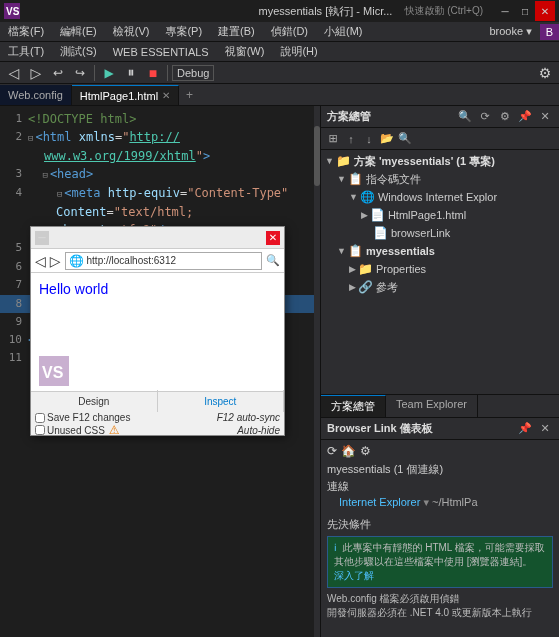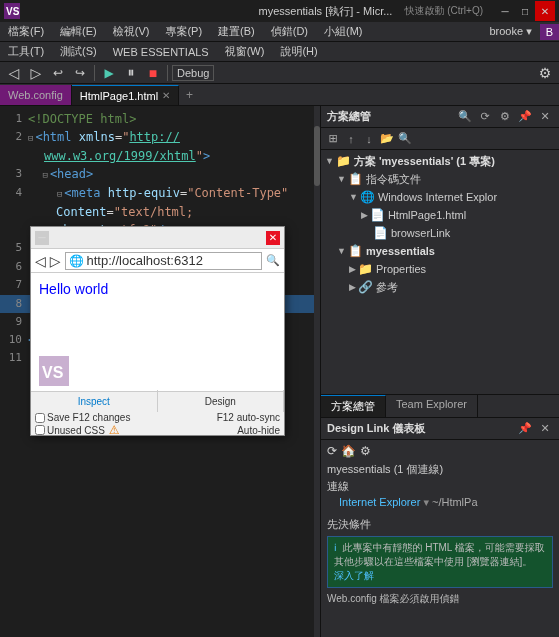--- a/index.html
+++ b/index.html
@@ -63,21 +63,21 @@
       border-bottom: 1px solid #111;
     }
     .tab {
       height: 20px;
       padding: 0 8px;
       display: flex;
       align-items: center;
       gap: 4px;
       font-size: 11px;
       color: #aaa;
-      background: #701a75;
+      background: #0f172a;
       border-right: 1px solid #111;
       cursor: pointer;
     }
     .tab.active {
       background: #1e1e1e;
       color: #fff;
       border-top: 1px solid #007acc;
     }
     .tab-close { font-size: 10px; color: #888; cursor: pointer; }
     .tab-add { width: 20px; height: 20px; display: flex; align-items: center; justify-content: center; color: #888; cursor: pointer; }
@@ -341,20 +341,21 @@
       flex: 1;
       padding: 0 4px;
       font-size: 10px;
       color: #333;
     }
     .bp-footer-check input { width: 10px; height: 10px; }
     .bp-footer-right {
       font-size: 10px;
       color: #333;
       padding: 0 4px;
+      font-style: italic;
     }
   </style>
 </head>
 <body>
 
 <div class="title-bar">
   <div class="title-bar-logo">
     <svg width="16" height="16" viewBox="0 0 16 16">
       <rect x="0" y="0" width="16" height="16" fill="#68217a"></rect>
       <text x="2" y="12" font-size="10" fill="white" font-weight="bold">VS</text>
@@ -496,38 +497,38 @@
       <div class="bp-titlebar">
         <div class="bp-ctrl min">─</div>
         <div style="flex:1"></div>
         <div class="bp-ctrl close">✕</div>
       </div>
       <div class="bp-address-bar">
         <span class="bp-nav-btn">◁</span>
         <span class="bp-nav-btn">▷</span>
         <div class="bp-url-box">
           <span class="bp-ie-icon">🌐</span>
-          <span style="font-size:13px;color:#333;">http://localhost:6312</span>
+          <span style="font-size:10px;color:#333;">http://localhost:6312</span>
         </div>
         <span style="font-size:11px;color:#333;">🔍</span>
       </div>
       <div class="bp-content">
         <span class="bp-hello">Hello world</span>
       </div>
 
       <div style="position:absolute;bottom:46px;left:8px;opacity:0.35;">
         <svg width="30" height="30" viewBox="0 0 30 30">
           <rect x="0" y="0" width="30" height="30" fill="#68217a"></rect>
           <text x="3" y="22" font-size="16" fill="white" font-weight="bold">VS</text>
         </svg>
       </div>
       <div class="bp-footer">
         <div class="bp-footer-row">
+          <div class="bp-footer-btn">Design</div>
           <div class="bp-footer-btn active">Inspect</div>
-          <div class="bp-footer-btn">Design</div>
         </div>
         <div class="bp-footer-row">
           <div class="bp-footer-check">
             <input type="checkbox" style="">
             <span style="font-size:10px;">Save F12 changes</span>
           </div>
           <div class="bp-footer-right">F12 auto-sync</div>
         </div>
         <div class="bp-footer-row">
           <div class="bp-footer-check">
@@ -626,21 +627,21 @@
       </div>
     </div>
 
     <div class="explorer-tabs">
       <div class="explorer-tab active">方案總管</div>
       <div class="explorer-tab">Team Explorer</div>
     </div>
 
     <div class="browser-link-panel">
       <div class="bl-header">
-        <span class="panel-title">Design Link 儀表板</span>
+        <span class="panel-title">Browser Link 儀表板</span>
         <div class="panel-btn">📌</div>
         <div class="panel-btn">✕</div>
       </div>
       <div class="bl-content">
 
         <div style="display:flex;gap:4px;margin-bottom:4px;">
           <span style="font-size:12px;color:#ccc;cursor:pointer;">⟳</span>
           <span style="font-size:12px;color:#ccc;cursor:pointer;">🏠</span>
           <span style="font-size:12px;color:#ccc;cursor:pointer;">⚙</span>
         </div>
@@ -656,18 +657,19 @@
         <div class="bl-condition">
           <div class="bl-condition-title">先決條件</div>
           <div class="bl-info-box">
             <span class="bl-info-icon">ℹ</span>
             <span>此專案中有靜態的 HTML 檔案，可能需要採取其他步驟以在這些檔案中使用 [瀏覽器連結]。</span>
             <br>
             <span class="bl-link">深入了解</span>
           </div>
           <div class="bl-warning">
             <span>Web.config 檔案必須啟用偵錯</span><br>
+            <span>開發伺服器必須在 .NET 4.0 或更新版本上執行</span>
           </div>
         </div>
       </div>
     </div>
   </div>
 </div>
 
 </body></html>

